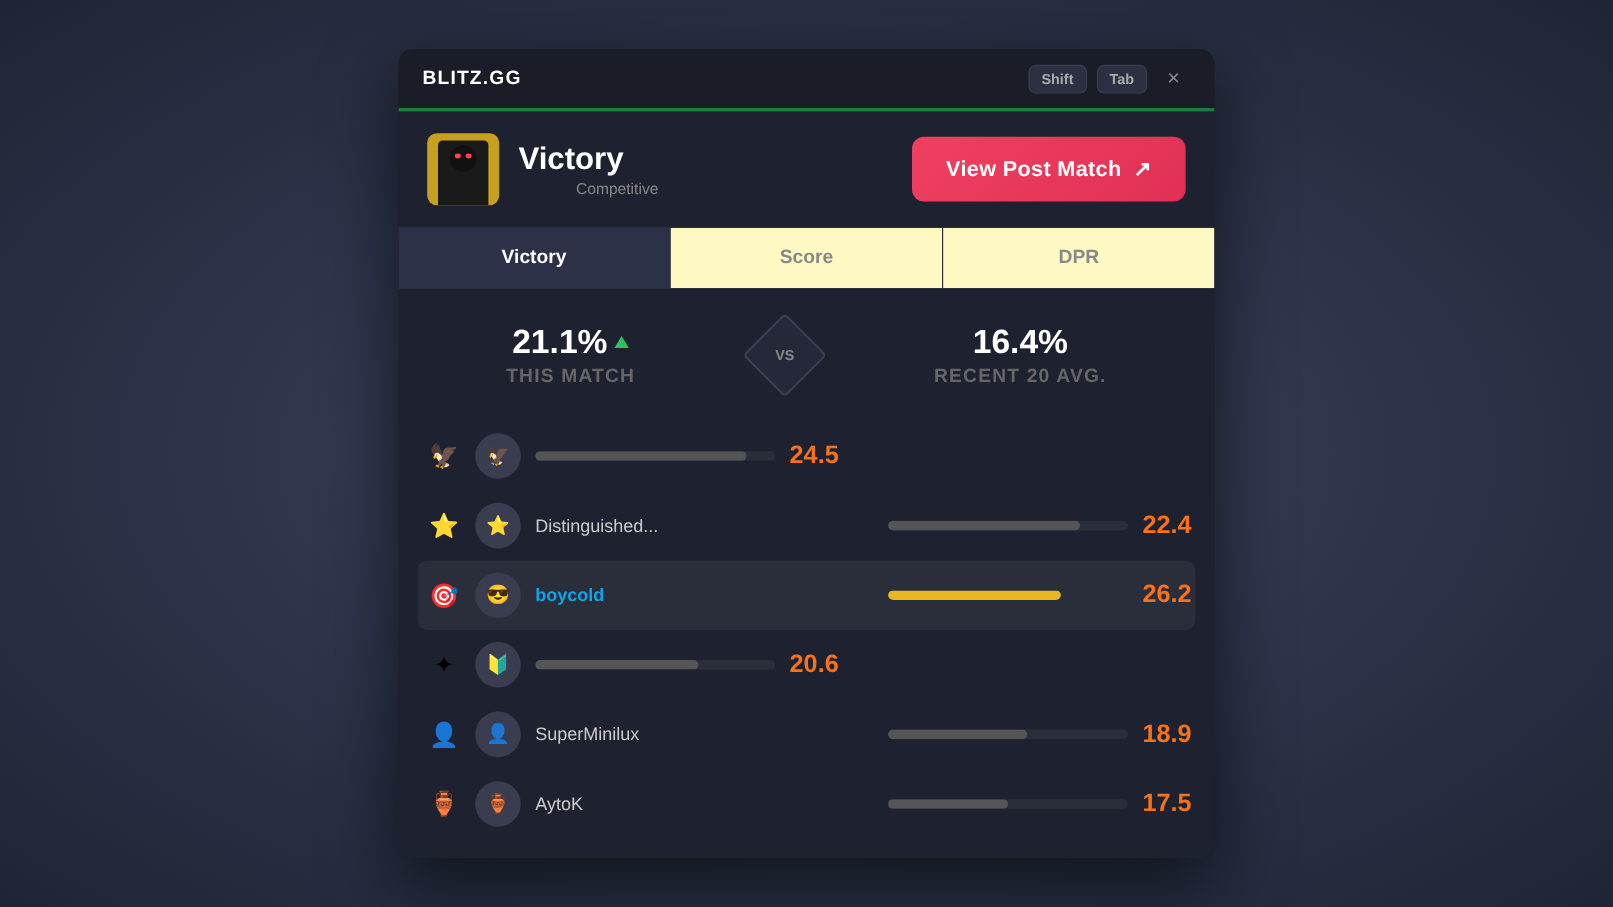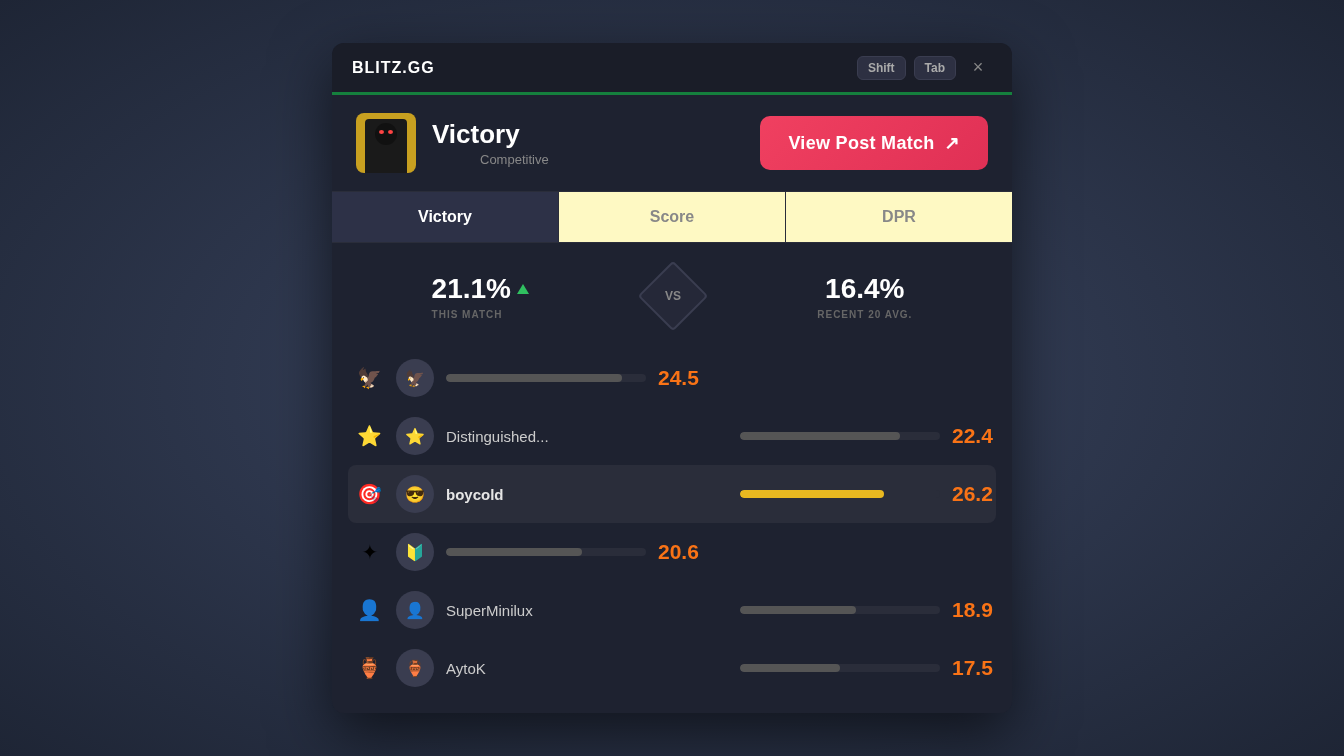--- a/index.html
+++ b/index.html
@@ -199,21 +199,21 @@
     .stats-compare {
       display: flex;
       align-items: center;
       justify-content: space-around;
       padding: 28px 40px;
       background: #1e2230;
       border-top: 1px solid #2a2d3a;
     }
 
     .stat-block {
-      text-align: left;
+      text-align: center;
     }
 
     .stat-value {
       font-size: 28px;
       font-weight: 700;
       color: #ffffff;
       display: flex;
       align-items: center;
       justify-content: center;
       gap: 6px;
@@ -221,21 +221,21 @@
 
     .trend-up {
       width: 0;
       height: 0;
       border-left: 6px solid transparent;
       border-right: 6px solid transparent;
       border-bottom: 10px solid #30c060;
     }
 
     .stat-label {
-      font-size: 10px;
+      font-size: 16px;
       font-weight: 600;
       color: #666;
       letter-spacing: 1px;
       margin-top: 4px;
     }
 
     .vs-diamond {
       width: 50px;
       height: 50px;
       background: #252838;
@@ -297,21 +297,21 @@
       font-size: 15px;
       font-weight: 500;
       color: #cccccc;
       min-width: 0;
       white-space: nowrap;
       overflow: hidden;
       text-overflow: ellipsis;
     }
 
     .player-name.highlight-name {
-      color: #e5e5e5;
+      color: #0ea5e9;
       font-weight: 700;
     }
 
     .bar-container {
       flex: 1;
       height: 8px;
       background: #2a2d3a;
       border-radius: 4px;
       overflow: hidden;
       max-width: 200px;

